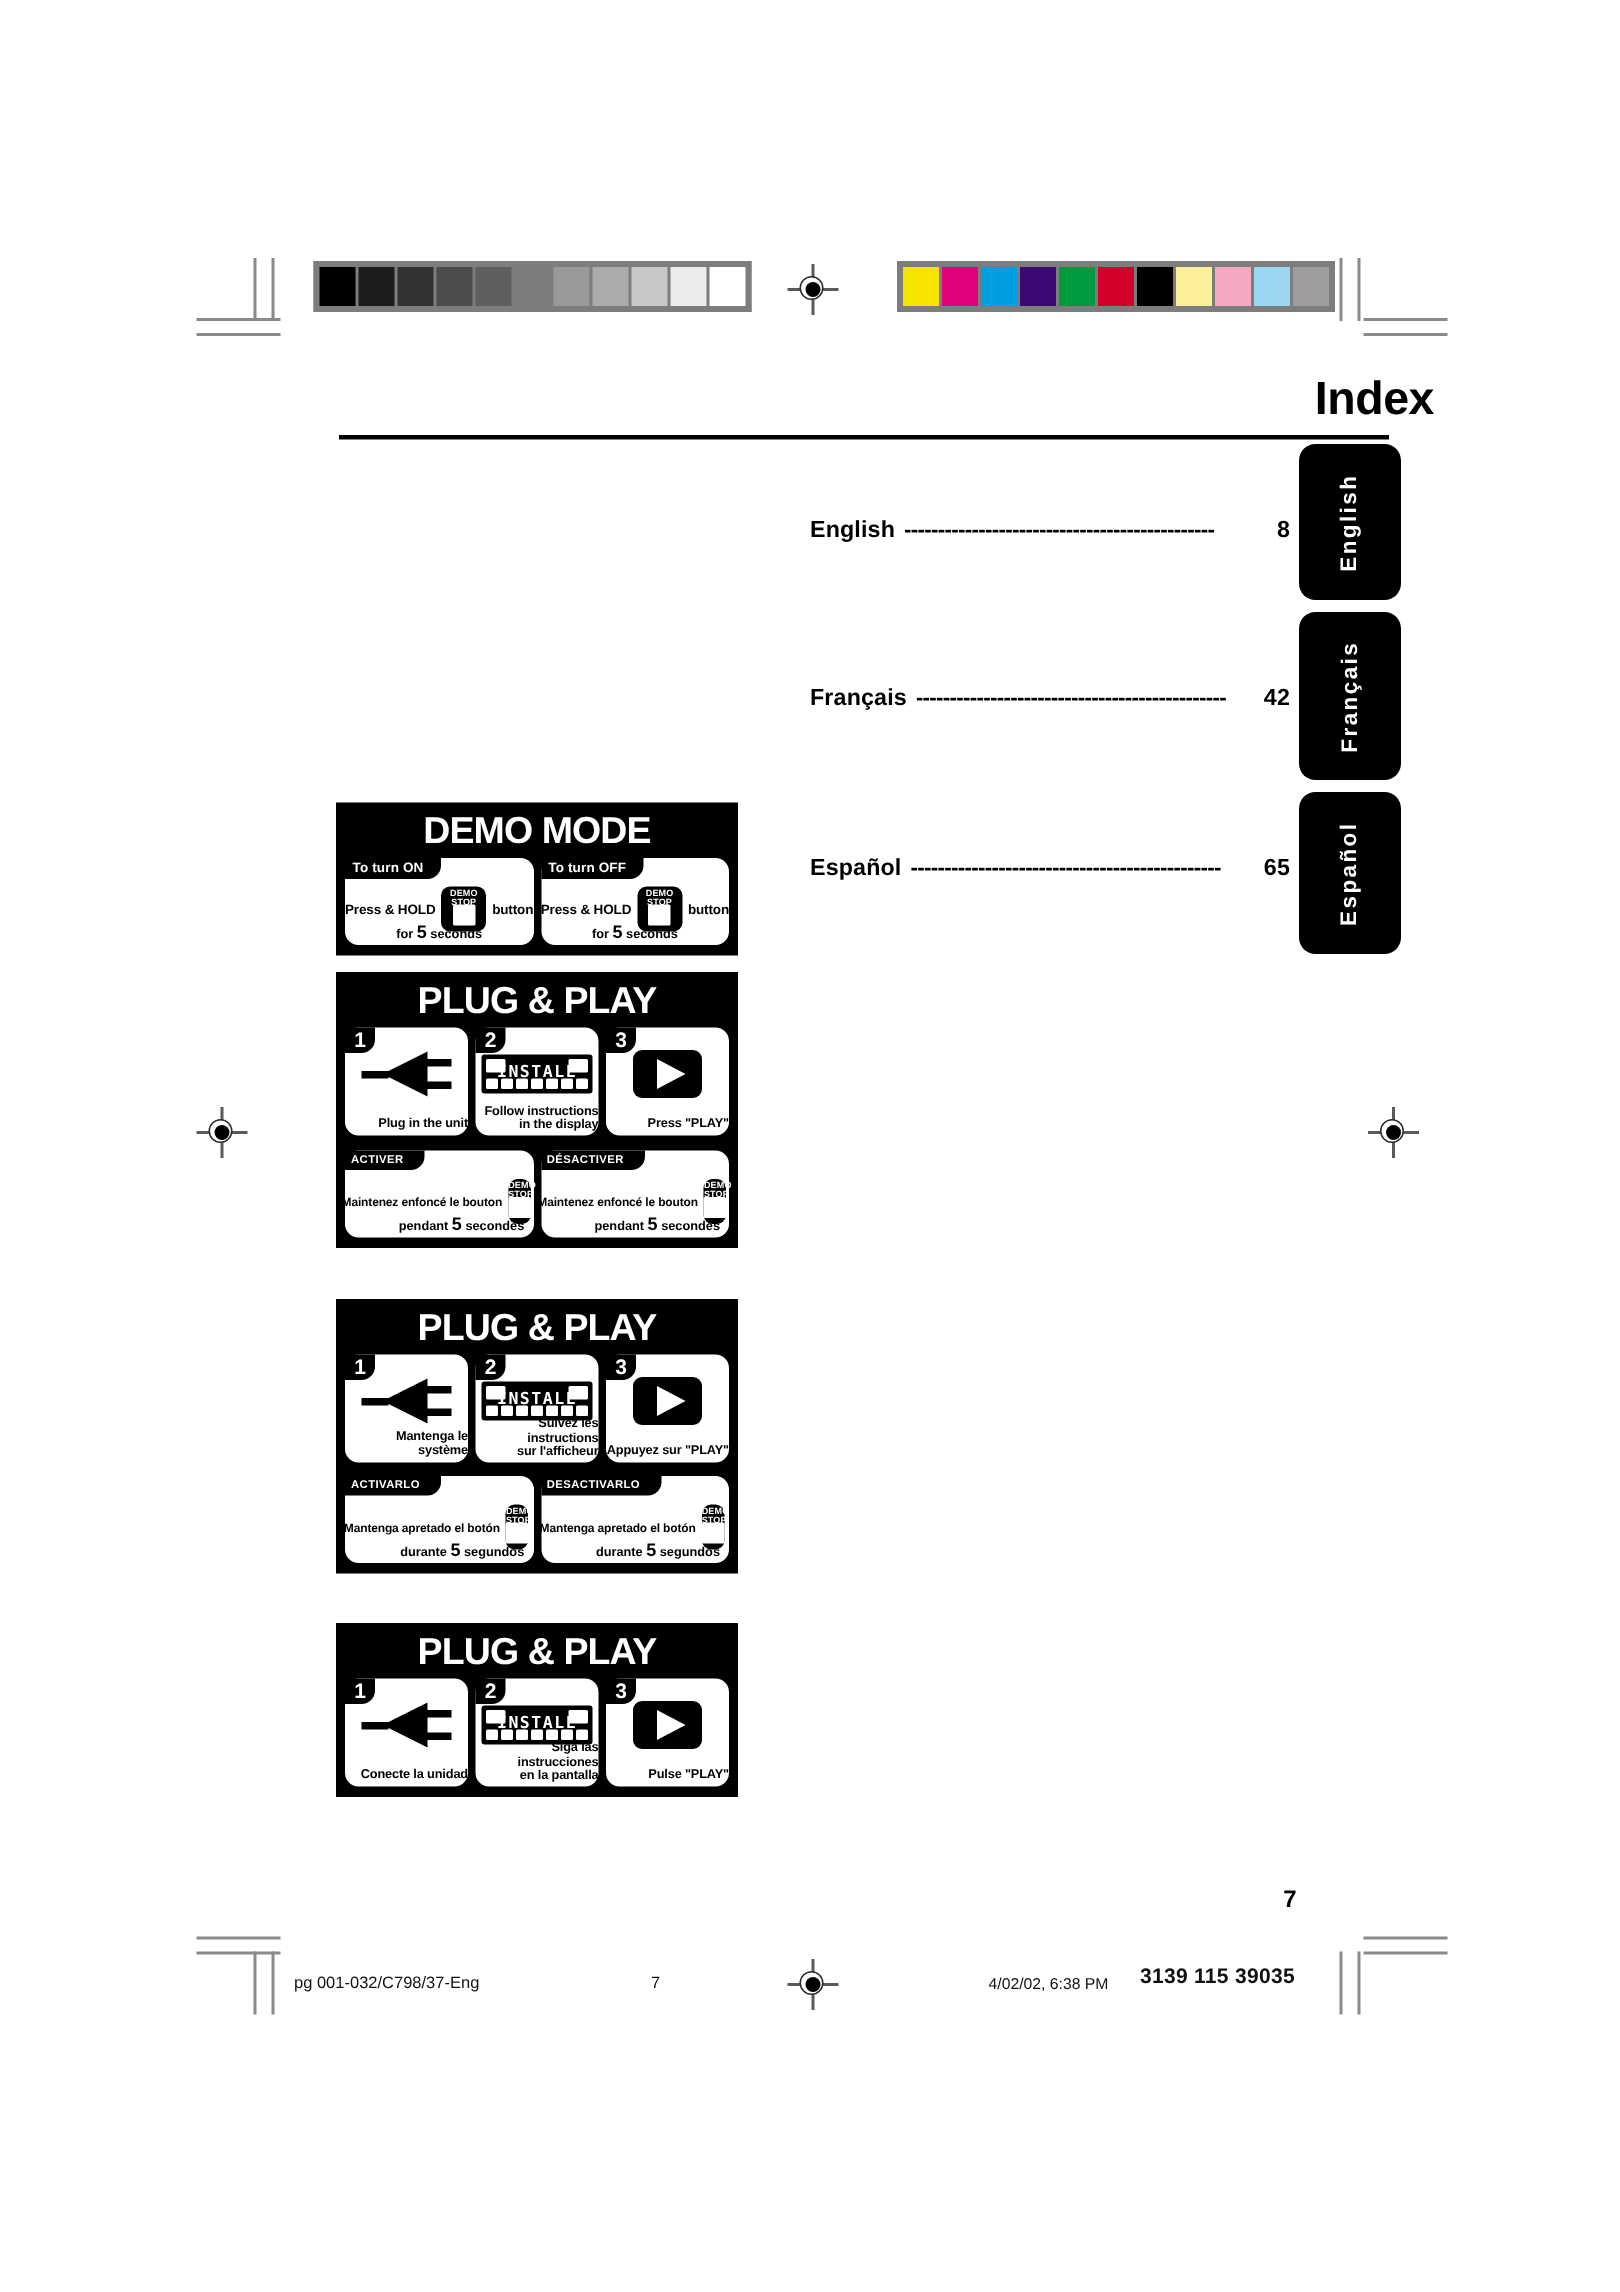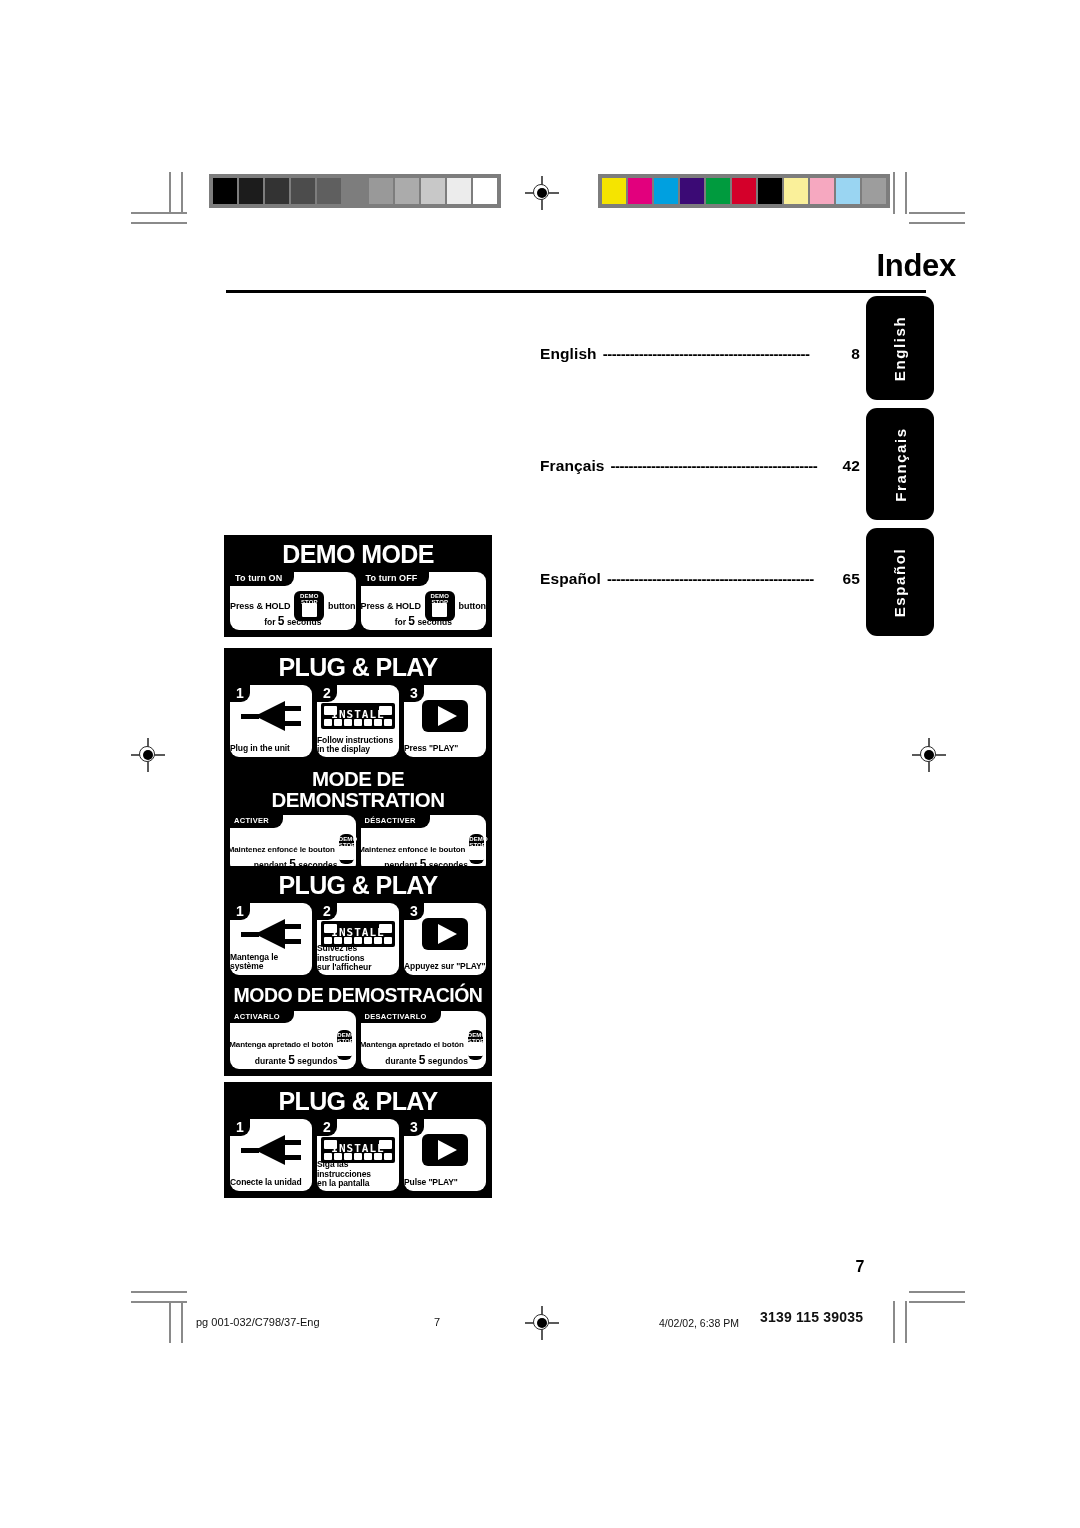--- a/index.html
+++ b/index.html
@@ -62,31 +62,31 @@
   .demo-head.tiny{font-size:7.5px;letter-spacing:0.3px;padding:2px 14px 3px 4px;}
   .demo-mid{position:absolute;left:0;right:0;top:22px;height:24px;display:flex;align-items:center;
             justify-content:center;}
   .demo-press{font-size:9px;font-weight:bold;color:#000;white-space:nowrap;letter-spacing:-0.1px;}
   .demo-press.fr{font-size:8px;font-weight:bold;}
   .btn-chip{position:relative;width:36px;height:30px;background:#000;border-radius:6px;margin:0 4px;
             display:flex;align-items:flex-end;justify-content:center;padding-bottom:4px;box-sizing:border-box;}
   .btn-chip b{position:absolute;top:2px;left:0;right:0;text-align:center;color:#fff;font-size:6px;
               font-weight:bold;letter-spacing:0.1px;line-height:1;}
   .btn-chip i{display:block;width:15px;height:14px;background:#fff;border-radius:1px;}
-  .demo-foot{position:absolute;right:18px;bottom:2px;font-size:8.5px;font-weight:bold;color:#000;white-space:nowrap;}
+  .demo-foot{position:absolute;right:6px;bottom:2px;font-size:8.5px;font-weight:bold;color:#000;white-space:nowrap;}
   .demo-foot.ctr{left:0;right:0;text-align:center;}
   .demo-foot em{font-style:normal;font-size:12px;font-weight:bold;}
 
   
   .pp-row{display:flex;gap:5px;}
   .pp-card{position:relative;background:#fff;border-radius:9px;flex:1;height:72px;}
   .pp-num{position:absolute;left:0;top:0;background:#000;color:#fff;font-size:14px;font-weight:bold;
           width:20px;height:17px;border-bottom-right-radius:9px;text-align:center;line-height:16px;}
   .pp-art{position:absolute;left:0;right:0;top:14px;height:34px;display:flex;align-items:center;justify-content:center;}
-  .pp-cap{position:absolute;left:0;right:0;bottom:3px;text-align:left;font-size:8.5px;font-weight:bold;
+  .pp-cap{position:absolute;left:0;right:0;bottom:3px;text-align:right;font-size:8.5px;font-weight:bold;
           color:#000;line-height:1.12;letter-spacing:-0.1px;}
   .pp-cap.two{bottom:2px;}
 
   
   .ic-plug{position:relative;width:60px;height:30px;}
   .ic-plug .body{position:absolute;right:16px;top:0;width:0;height:0;
       border-top:15px solid transparent;border-bottom:15px solid transparent;border-right:30px solid #000;}
   .ic-plug .cord{position:absolute;left:0;top:13px;width:18px;height:5px;background:#000;}
   .ic-plug .p1{position:absolute;right:0;top:5px;width:18px;height:5px;background:#000;}
   .ic-plug .p2{position:absolute;right:0;top:20px;width:18px;height:5px;background:#000;}
@@ -295,21 +295,20 @@
           <span class="ic-play">
             <span class="tri"></span>
           </span>
         </div>
       <div class="pp-cap">Press "PLAY"</div>
     </div>
   </div>
 </div>
 
 <div class="panel" style="top:762px;">
-  <div class="panel-title sm">MODE DE DEMONSTRATION</div>
   <div class="demo-row">
     <div class="demo-card">
       <div class="demo-head tiny">ACTIVER</div>
       <div class="demo-mid">
         <span class="demo-press fr">Maintenez enfoncé le bouton</span>
         <span class="btn-chip">
           <b>DEMO STOP</b>
             <i></i>
         </span>
       </div>
@@ -370,21 +369,20 @@
           <span class="ic-play">
             <span class="tri"></span>
           </span>
         </div>
       <div class="pp-cap">Appuyez sur "PLAY"</div>
     </div>
   </div>
 </div>
 
 <div class="panel" style="top:979px;">
-  <div class="panel-title sm2">MODO DE DEMOSTRACIÓN</div>
   <div class="demo-row">
     <div class="demo-card">
       <div class="demo-head tiny">ACTIVARLO</div>
       <div class="demo-mid">
         <span class="demo-press fr">Mantenga apretado el botón</span>
         <span class="btn-chip">
           <b>DEMO STOP</b>
             <i></i>
         </span>
       </div>

